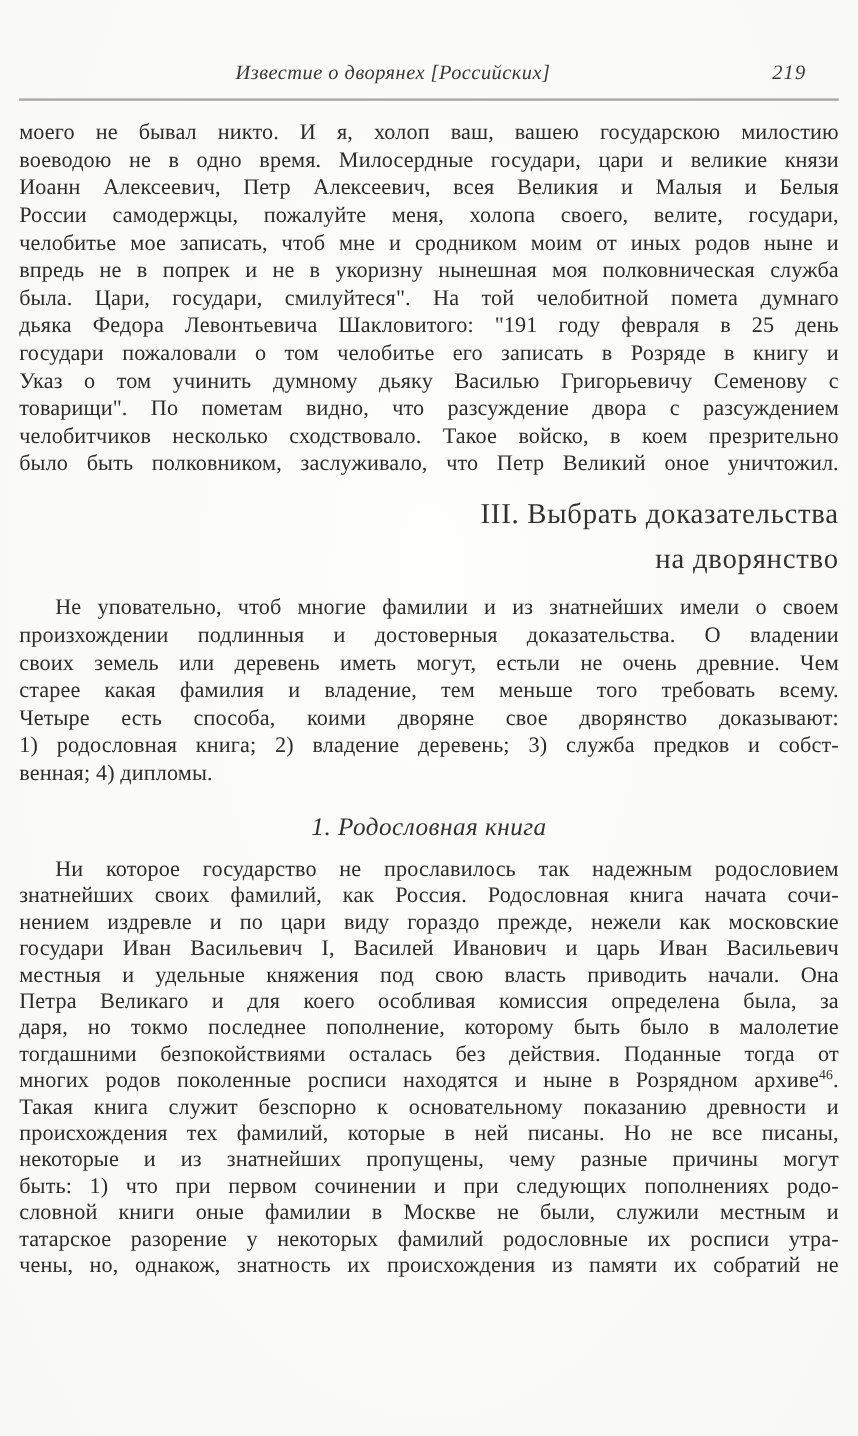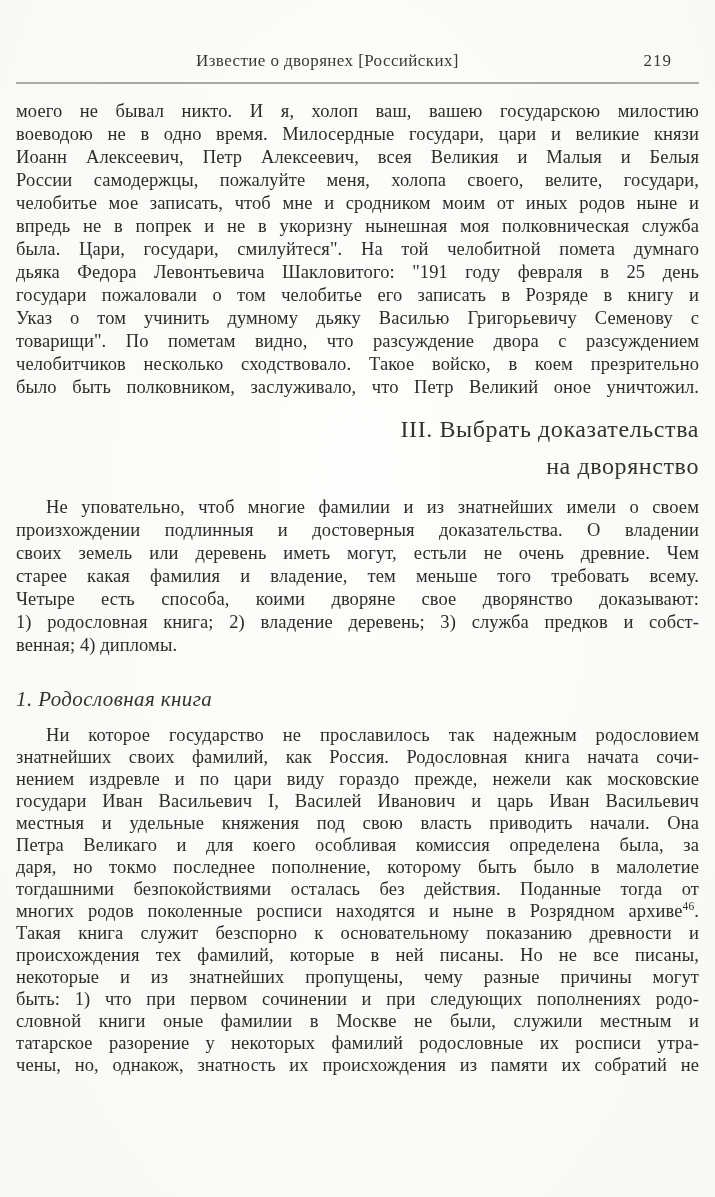--- a/index.html
+++ b/index.html
@@ -21,20 +21,21 @@
     padding:50px 16px 0 16px;
     overflow:hidden;
     background:
       radial-gradient(ellipse at 50% 40%, rgba(255,255,255,0.55), rgba(0,0,0,0.015) 95%),
       var(--paper);
   }
   
   .running-header{
     position:relative;
     height:22px;
+    font-style:italic;
     font-size:17px;
     line-height:22px;
     color:#3a3834;
   }
   .running-title{
     position:absolute;
     left:0; right:60px;
     text-align:center;
     letter-spacing:0.4px;
   }
@@ -77,22 +78,23 @@
   
   .section-heading{
     margin-top:12px;
     text-align:right;
     font-size:24px;
     line-height:37px;
     letter-spacing:0.6px;
     color:#34322f;
   }
   .subsection-heading{
-    margin-top:29px;
+    margin-top:19px;
     margin-bottom:2px;
+    text-align:center;
     font-style:italic;
     font-size:21px;
     line-height:26px;
     letter-spacing:0.4px;
     color:#34322f;
   }
 </style>
 </head>
 <body>
 

